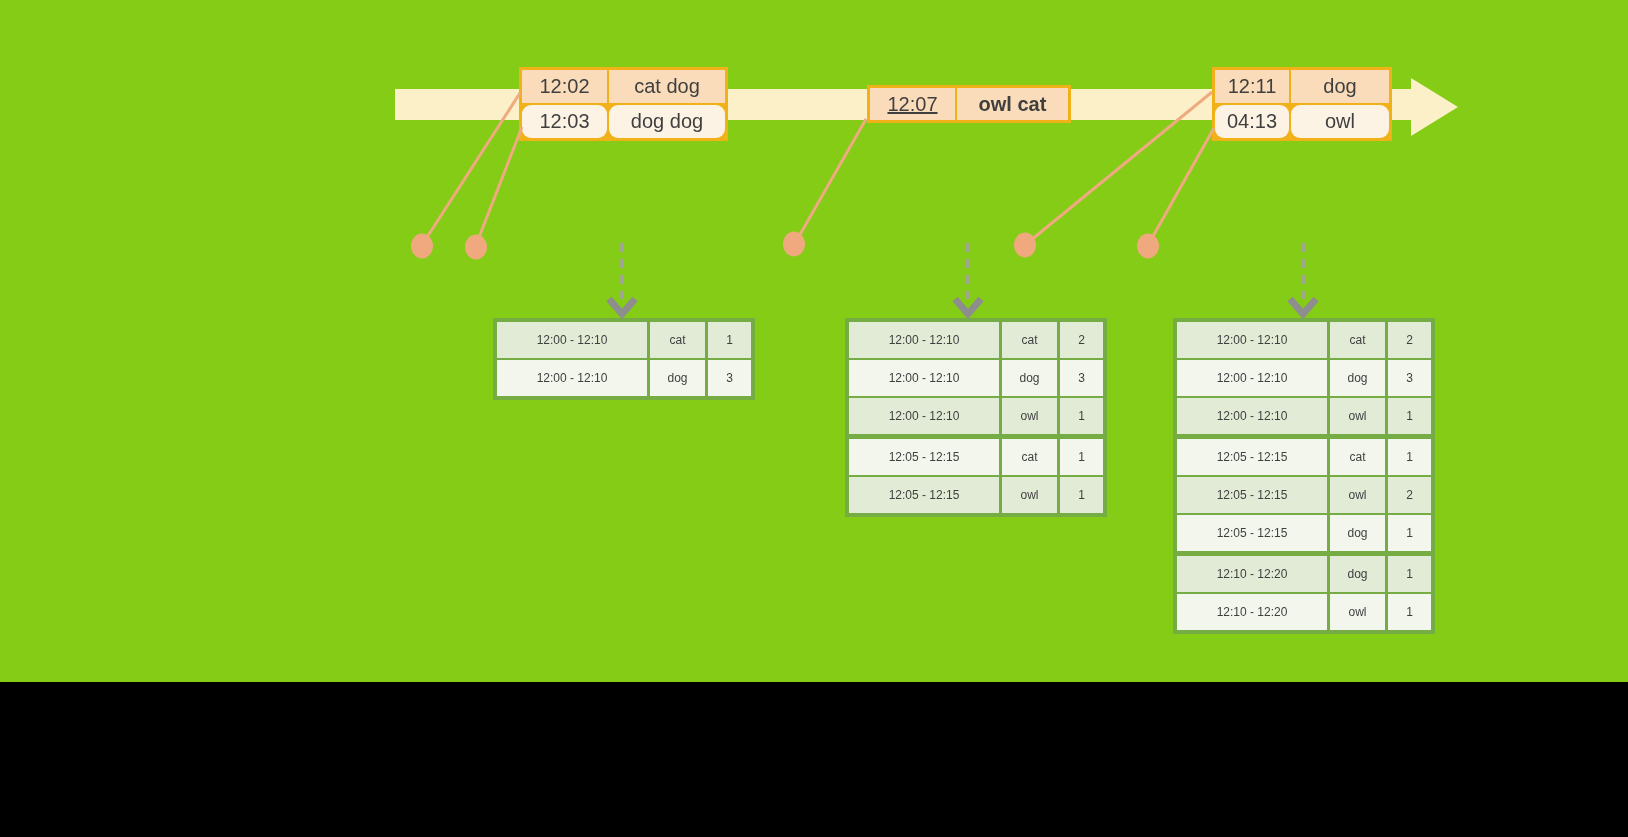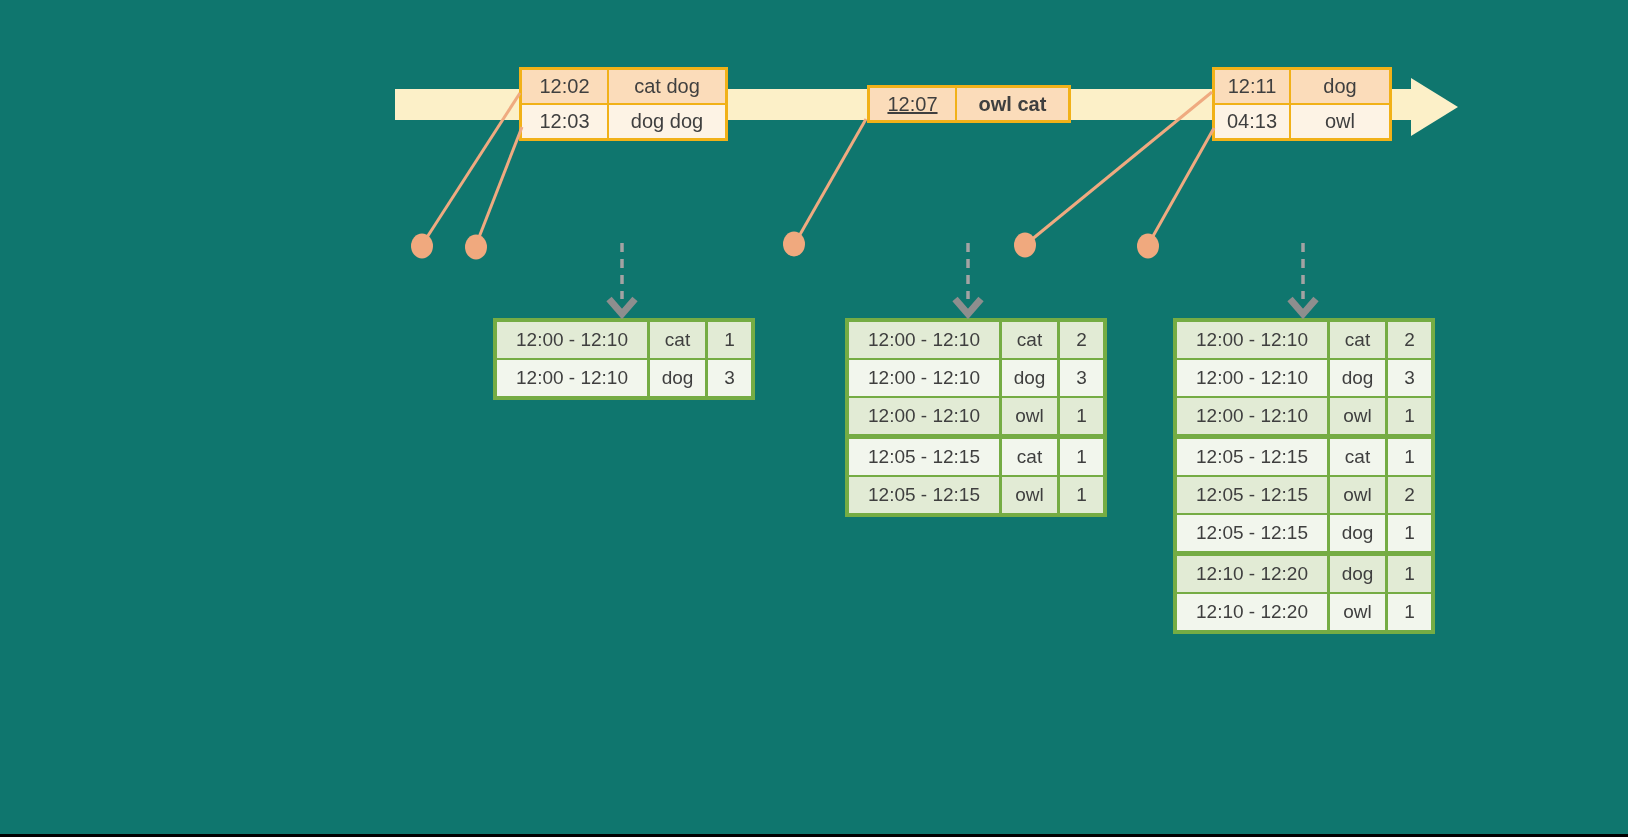--- a/index.html
+++ b/index.html
@@ -1,20 +1,20 @@
 <!DOCTYPE html>
 <html style="--band: #fcf0c8; --gold: #f1b118; --peach-dark: #fbdcba; --peach-light: #fdf3e5; --salmon: #efaa80; --salmon-dot: #f0a97e; --green: #75ac44; --green-dark: #e2ebd5; --green-light: #f2f6ed; --gray: #a3a3a3; --gray-dark: #8e8e8e; --text: #3f3f3f;"><head>
 <meta charset="utf-8">
 <style>
   html, body { margin: 0; padding: 0; background: #000; }
   .canvas {
     position: relative;
     width: 1628px;
-    height: 834px;
-    background: #0f766e;
+    height: 682px;
+    background: #84cc16;
     overflow: hidden;
     font-family: "Liberation Sans", sans-serif;
     color: var(--text, #3f3f3f);
   }
 
   
   .band {
     position: absolute;
     left: 395px; top: 89px;
     width: 1017px; height: 31px;
@@ -40,21 +40,21 @@
     display: flex;
     flex-direction: column;
     gap: 2px;
   }
   .etable .row { display: flex; gap: 2px; }
   .etable .cell {
     display: flex; align-items: center; justify-content: center;
     font-size: 20px; height: 33px;
   }
   .etable .row.dark  .cell { background: var(--peach-dark, #fbdcba); }
-  .etable .row.light .cell { background: var(--peach-light, #fdf3e5); }
+  .etable .row.light .cell { background: var(--peach-light, #fdf3e5); border-radius: 9px; }
   #event-0 { left: 519px; top: 67px; }
   #event-1 { left: 867px; top: 85px; }
   #event-2 { left: 1212px; top: 67px; }
   #event-0 .cell.c0 { width: 85px; } #event-0 .cell.c1 { width: 116px; }
   #event-1 .cell.c0 { width: 85px; text-decoration: underline; } #event-1 .cell.c1 { width: 111px; font-weight: bold; }
   #event-1 .cell   { height: 32px; }
   #event-2 .cell.c0 { width: 74px; } #event-2 .cell.c1 { width: 98px; }
 
   
   .rtable {
@@ -64,21 +64,21 @@
     background: var(--green, #75ac44);
     padding: 4px;
     display: flex;
     flex-direction: column;
     gap: 2px;
   }
   .rtable .row { display: flex; gap: 3px; }
   .rtable .row.group-start { margin-top: 3px; }
   .rtable .cell {
     display: flex; align-items: center; justify-content: center;
-    font-size: 19px; height: 36px;
+    font-size: 12px; height: 36px;
   }
   .rtable .row.dark  .cell { background: var(--green-dark, #e2ebd5); }
   .rtable .row.light .cell { background: var(--green-light, #f2f6ed); }
   .rtable .cell.c0 { width: 150px; }
   .rtable .cell.c1 { width: 55px; text-align: center; }
   .rtable .cell.c2 { width: 43px; }
   #result-0 { left: 493px; }
   #result-1 { left: 845px; }
   #result-2 { left: 1173px; }
 

